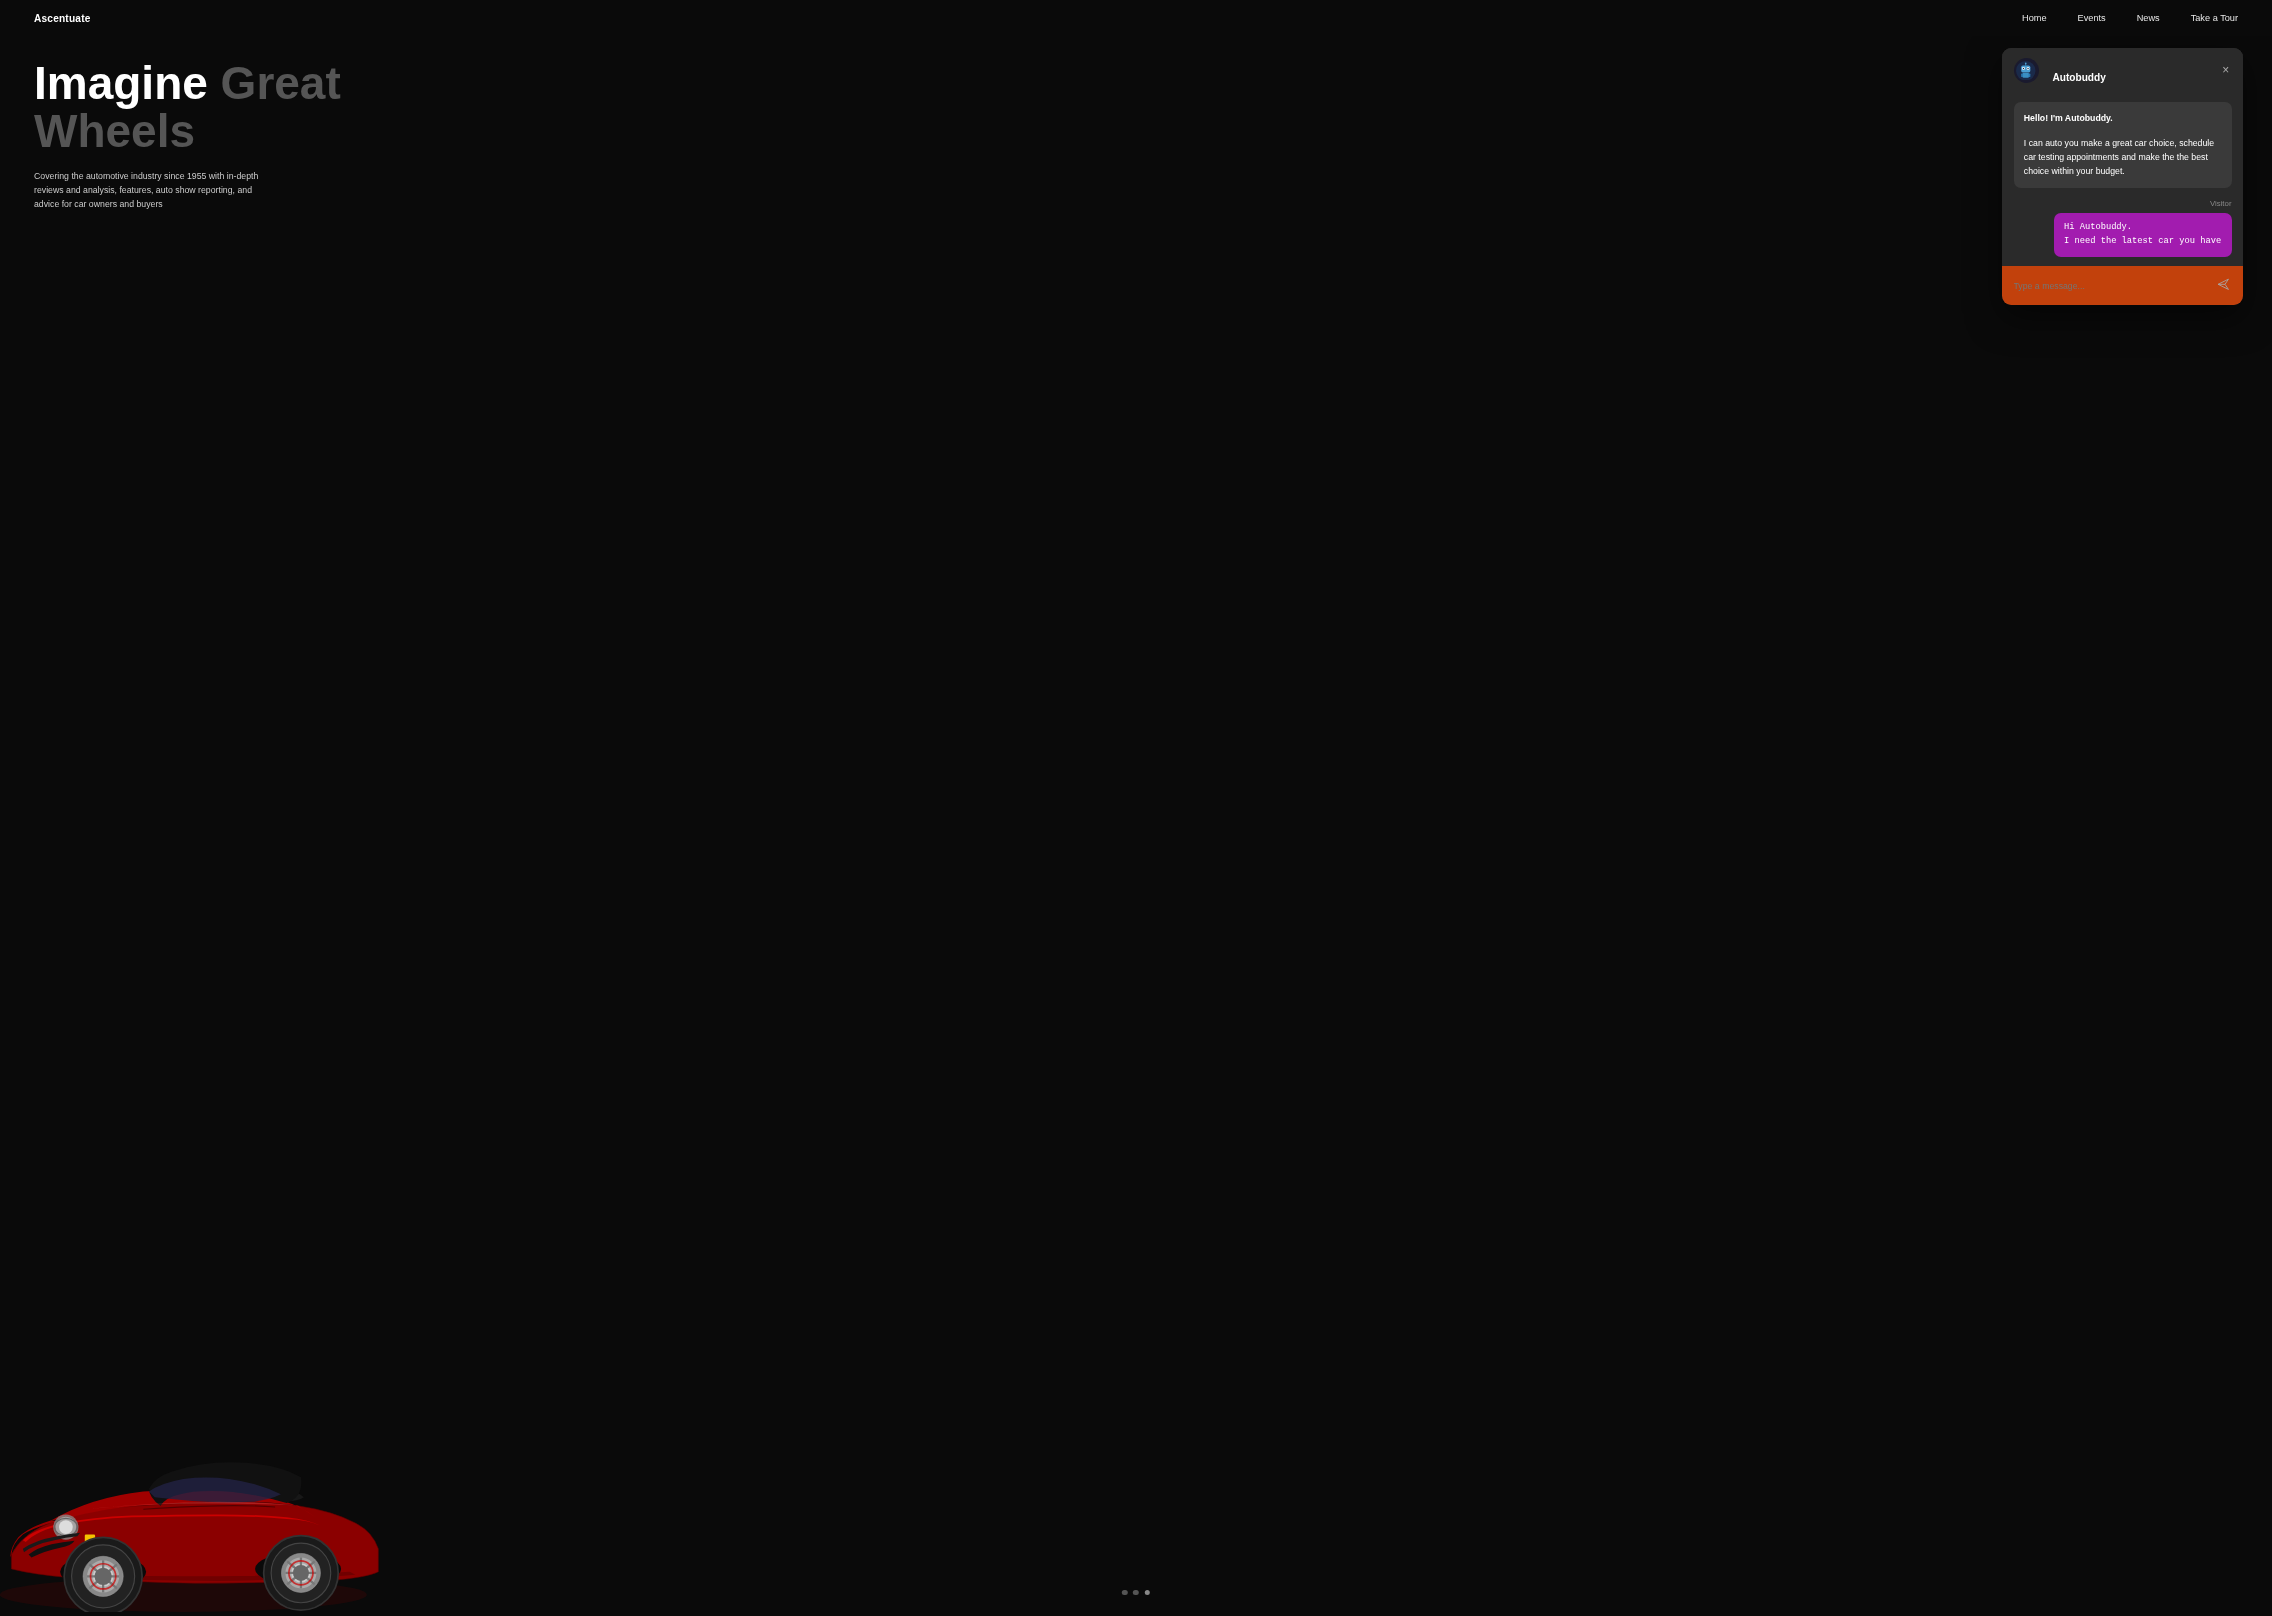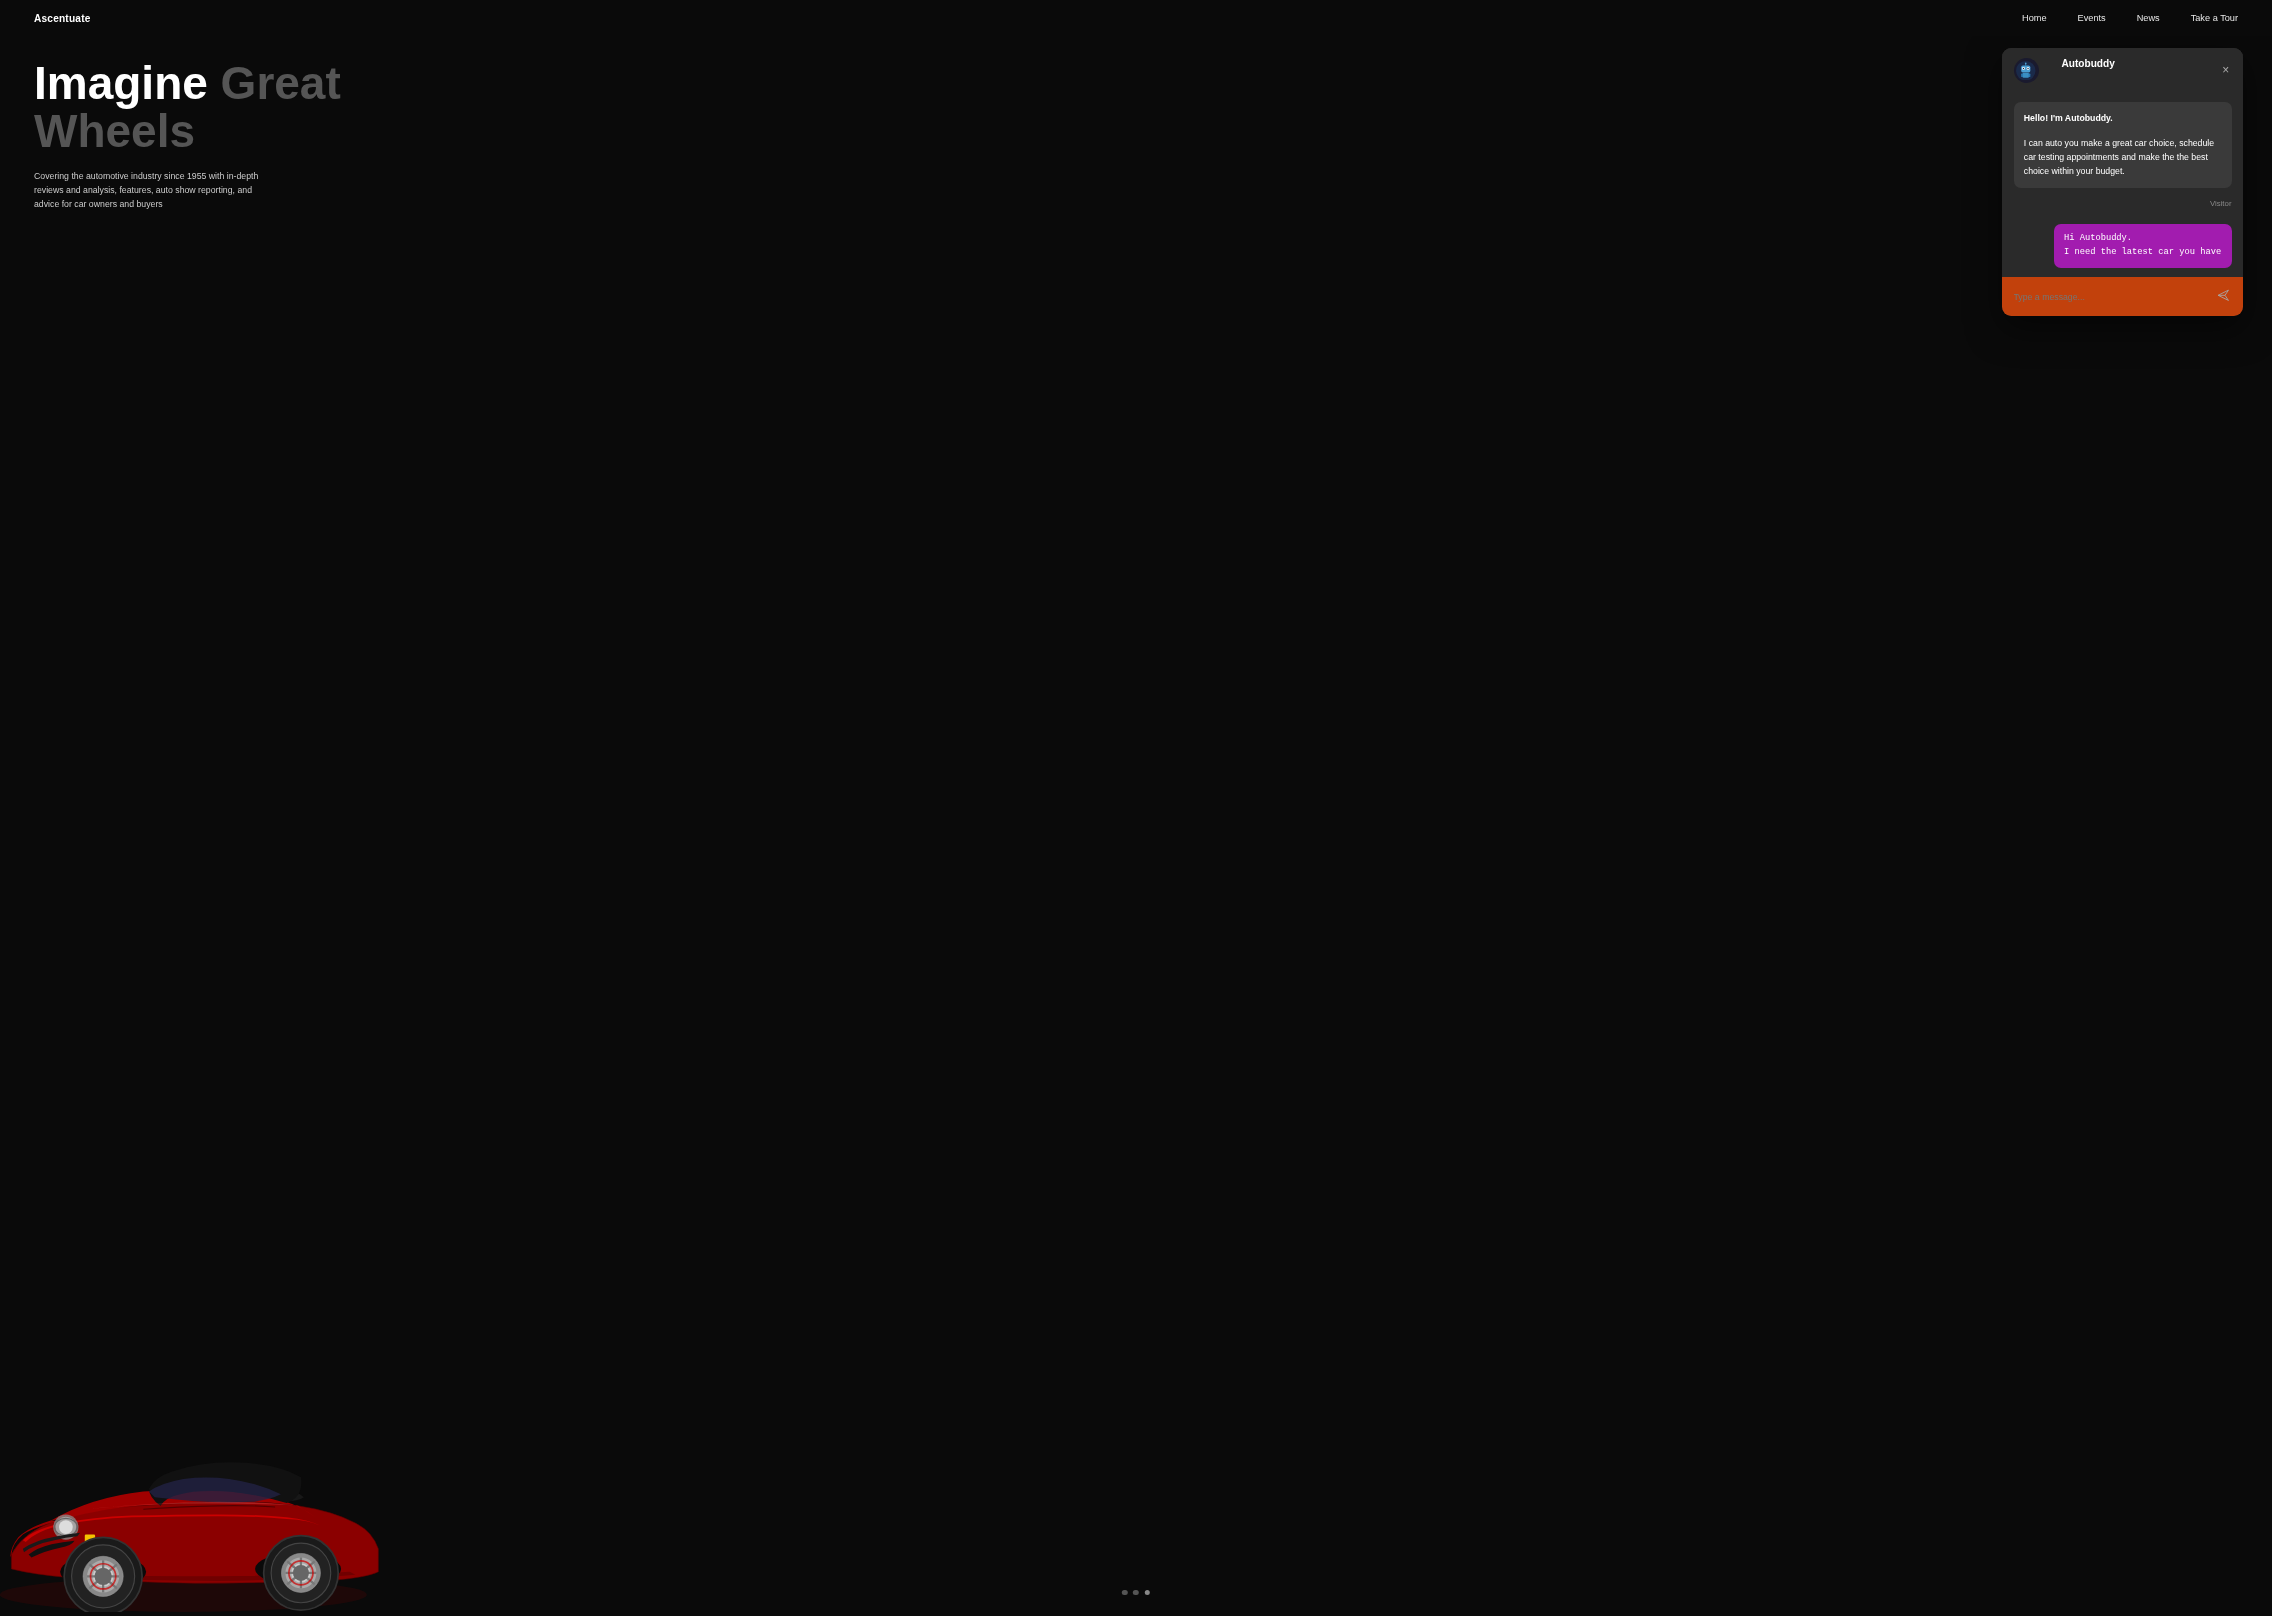--- a/index.html
+++ b/index.html
@@ -119,22 +119,22 @@
     .chat-header {
       display: flex;
       justify-content: space-between;
       align-items: center;
       padding: 10.3px 11.5px;
       background: #2a2a2a;
     }
 
     .chat-header-left {
       display: flex;
-      align-items: flex-start;
-      gap: 23px;
+      align-items: flex-end;
+      gap: 14px;
     }
 
     .bot-avatar {
       width: 25px;
       height: 25px;
       border-radius: 50%;
       background: #1a1a2e;
       display: flex;
       align-items: center;
       justify-content: center;
@@ -179,21 +179,21 @@
       margin-bottom: 11px;
     }
 
     .visitor-section {
       text-align: right;
     }
 
     .visitor-label {
       font-size: 0.85rem;
       color: #888;
-      margin-bottom: 16px;
+      margin-bottom: 5px;
     }
 
     .visitor-bubble {
       background: #a21caf;
       border-radius: 6.9px;
       padding: 8px 10.3px;
       color: #ffffff;
       font-size: 0.95rem;
       line-height: 1.6;
       display: inline-block;

